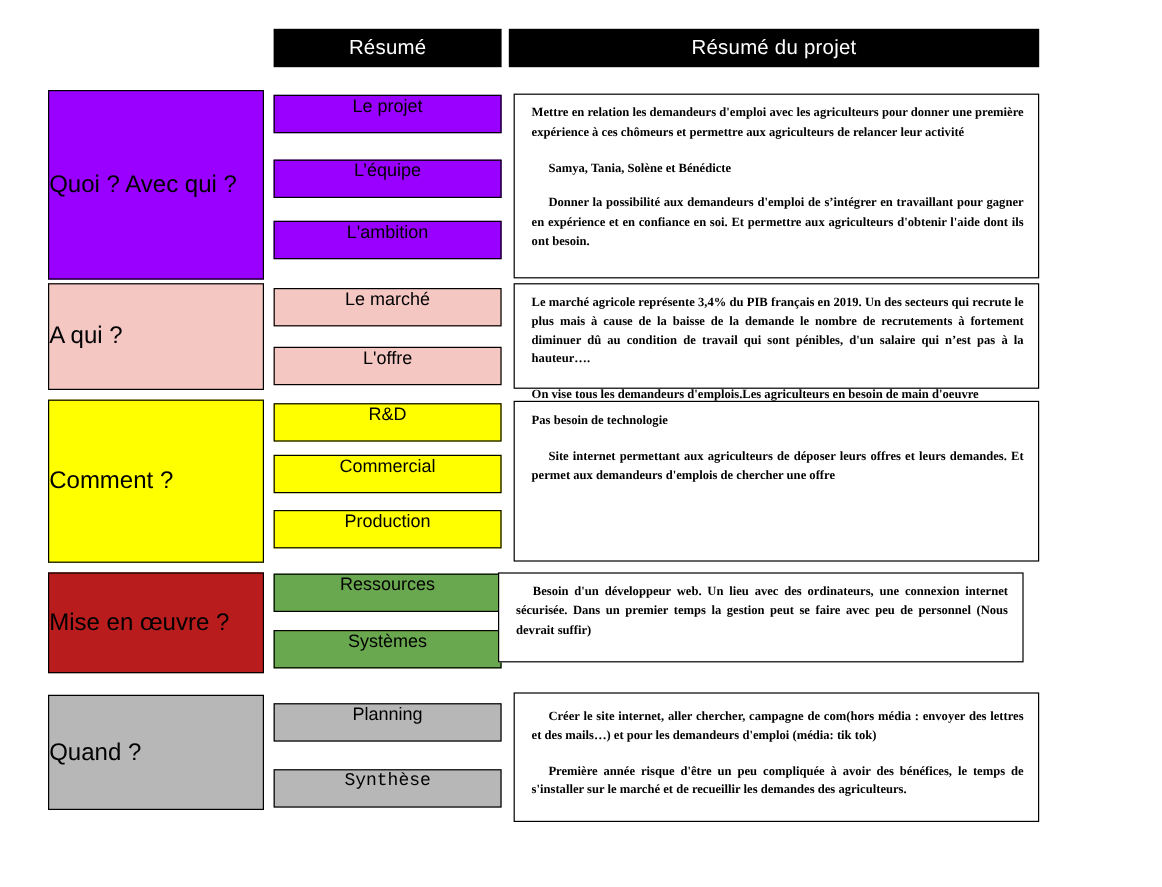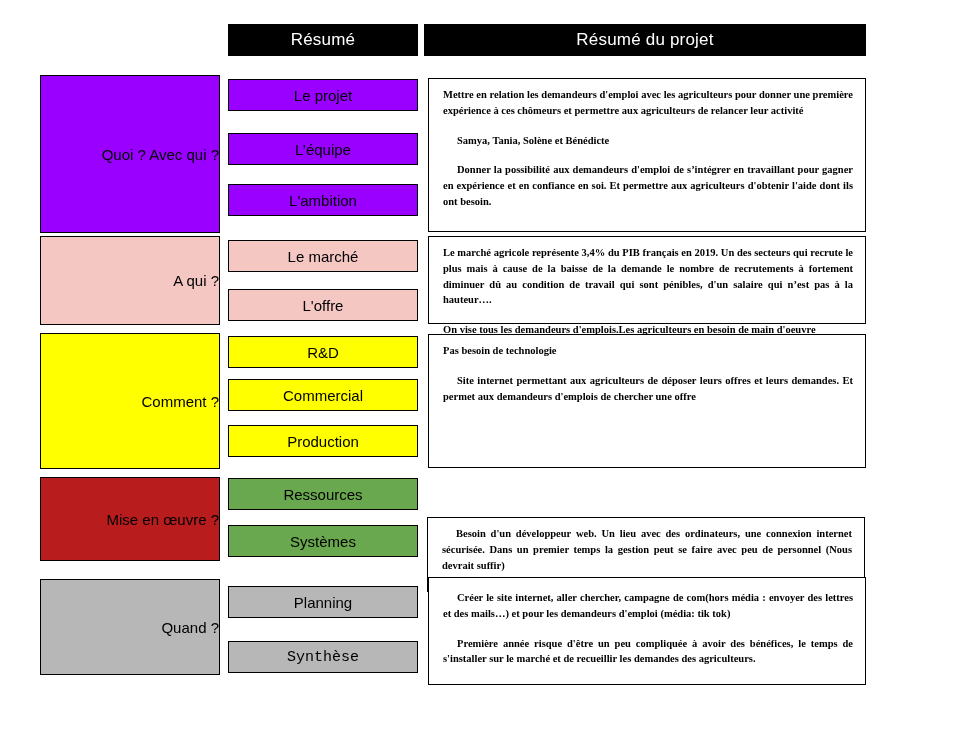--- a/index.html
+++ b/index.html
@@ -33,33 +33,32 @@
   }
   #hdr-left  { left: 228px; top: 24px; width: 190px; height: 32px; }
   #hdr-right { left: 424px; top: 24px; width: 442px; height: 32px; }
 
   
   .cat {
     position: absolute;
     border: 1px solid #000000;
     display: flex;
     align-items: center;
-    justify-content: flex-end;
+    justify-content: flex-start;
     text-align: center;
-    font-size: 15px;
+    font-size: 20px;
     color: #000000;
     box-sizing: border-box;
   }
 
   
   .chip {
     position: absolute;
     border: 1px solid #000000;
     display: flex;
-    align-items: center;
     justify-content: center;
     text-align: center;
     font-size: 15px;
     color: #000000;
     box-sizing: border-box;
   }
 
   
   .panel {
     position: absolute;
@@ -143,21 +142,21 @@
 
   <div class="cat" style="left:40px; top:477px; width:180px; height:84px; background:#b91c1c;">
     <span>Mise en œuvre ?</span>
   </div>
   <div class="chip" style="left:228px; top:478px; width:190px; height:32px; background:#6AA84F;">
     <span>Ressources</span>
   </div>
   <div class="chip" style="left:228px; top:525px; width:190px; height:32px; background:#6AA84F;">
     <span>Systèmes</span>
   </div>
-  <div class="panel" style="left:427px; top:477px; width:438px; height:75px;margin-top:40px;">
+  <div class="panel" style="left:415px; top:477px; width:438px; height:75px;">
     <p class="indent">Besoin d'un développeur web. Un lieu avec des ordinateurs, une connexion internet sécurisée. Dans un premier temps la gestion peut se faire avec peu de personnel (Nous devrait suffir)</p>
   </div>
 
   <div class="cat" style="left:40px; top:579px; width:180px; height:96px; background:#B7B7B7;">
     <span>Quand ?</span>
   </div>
   <div class="chip" style="left:228px; top:586px; width:190px; height:32px; background:#B7B7B7;">
     <span>Planning</span>
   </div>
   <div class="chip" style="left:228px; top:641px; width:190px; height:32px; background:#B7B7B7;font-family:Liberation Mono, monospace;">

